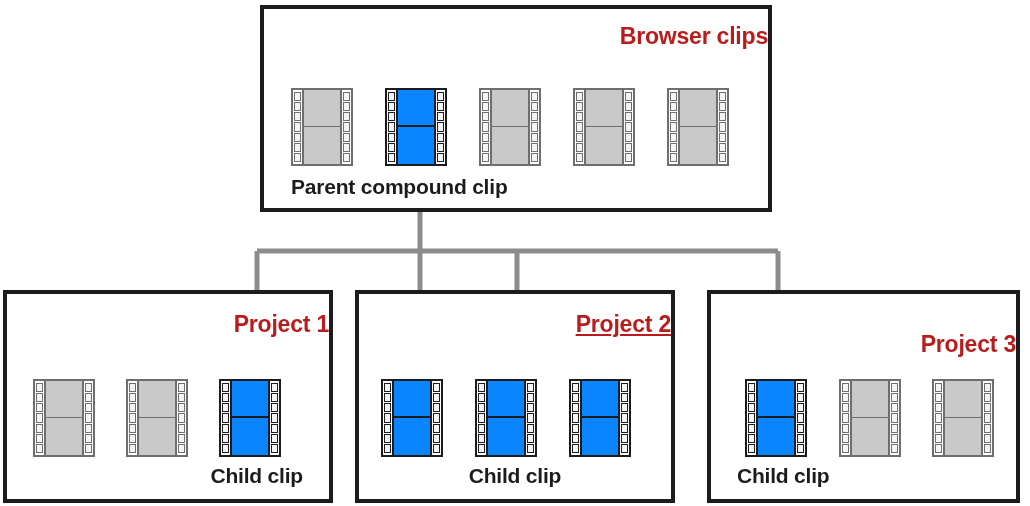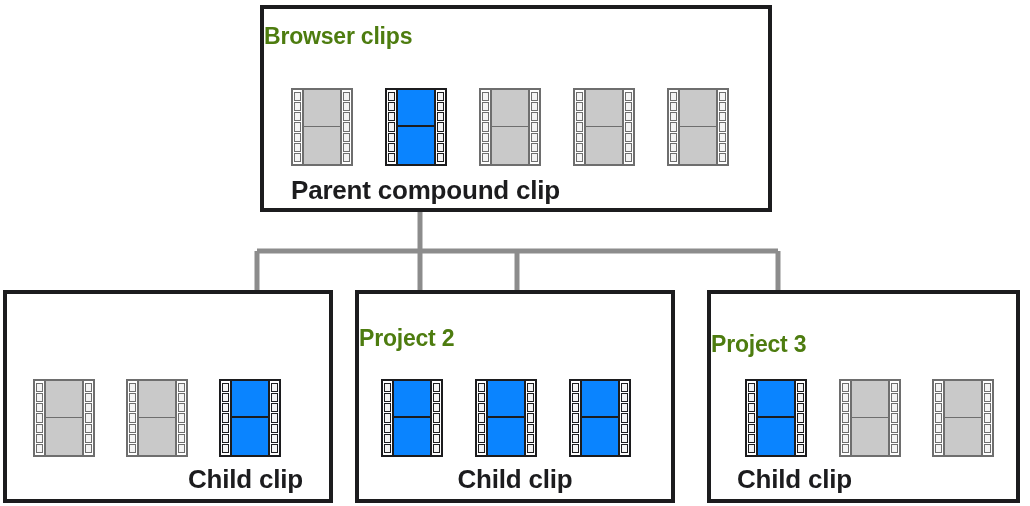--- a/index.html
+++ b/index.html
@@ -27,31 +27,31 @@
     position: absolute;
     box-sizing: border-box;
     border: 4px solid #1c1c1e;
     background: #ffffff;
   }
 
   .box-title {
     position: absolute;
     left: 0;
     right: 0;
-    text-align: left;
+    text-align: right;
     font-size: 23px;
     font-weight: bold;
-    color: #4d7c0f;
+    color: #b91c1c;
     letter-spacing: -0.2px;
     white-space: nowrap;
   }
 
   .caption {
     position: absolute;
-    font-size: 26px;
+    font-size: 21px;
     font-weight: bold;
     color: #1c1c1e;
     letter-spacing: -0.2px;
     white-space: nowrap;
   }
 
   
   .clip {
     position: absolute;
     width: 62px;
@@ -274,20 +274,21 @@
           <i></i>
           <i></i>
           <i></i>
         </div>
     </div>
 
     <div class="caption" style="left:27px; top:166px;">Parent compound clip</div>
   </div>
 
   <div class="box" style="left:3px; top:290px; width:330px; height:213px;">
+    <div class="box-title" style="top:17px;">Project 1</div>
 
     <div class="clip gray" style="left:26px; top:85px;">
       <div class="perf left">
           <i></i>
           <i></i>
           <i></i>
           <i></i>
           <i></i>
           <i></i>
           <i></i>
@@ -354,21 +355,21 @@
           <i></i>
           <i></i>
           <i></i>
         </div>
     </div>
 
     <div class="caption" style="right:26px; top:170px;">Child clip</div>
   </div>
 
   <div class="box" style="left:355px; top:290px; width:320px; height:213px;">
-    <div class="box-title" style="top:31px;">Project 2</div>
+    <div class="box-title" style="top:17px;text-decoration:underline;">Project 2</div>
 
     <div class="clip blue" style="left:22px; top:85px;">
       <div class="perf left">
           <i></i>
           <i></i>
           <i></i>
           <i></i>
           <i></i>
           <i></i>
           <i></i>

